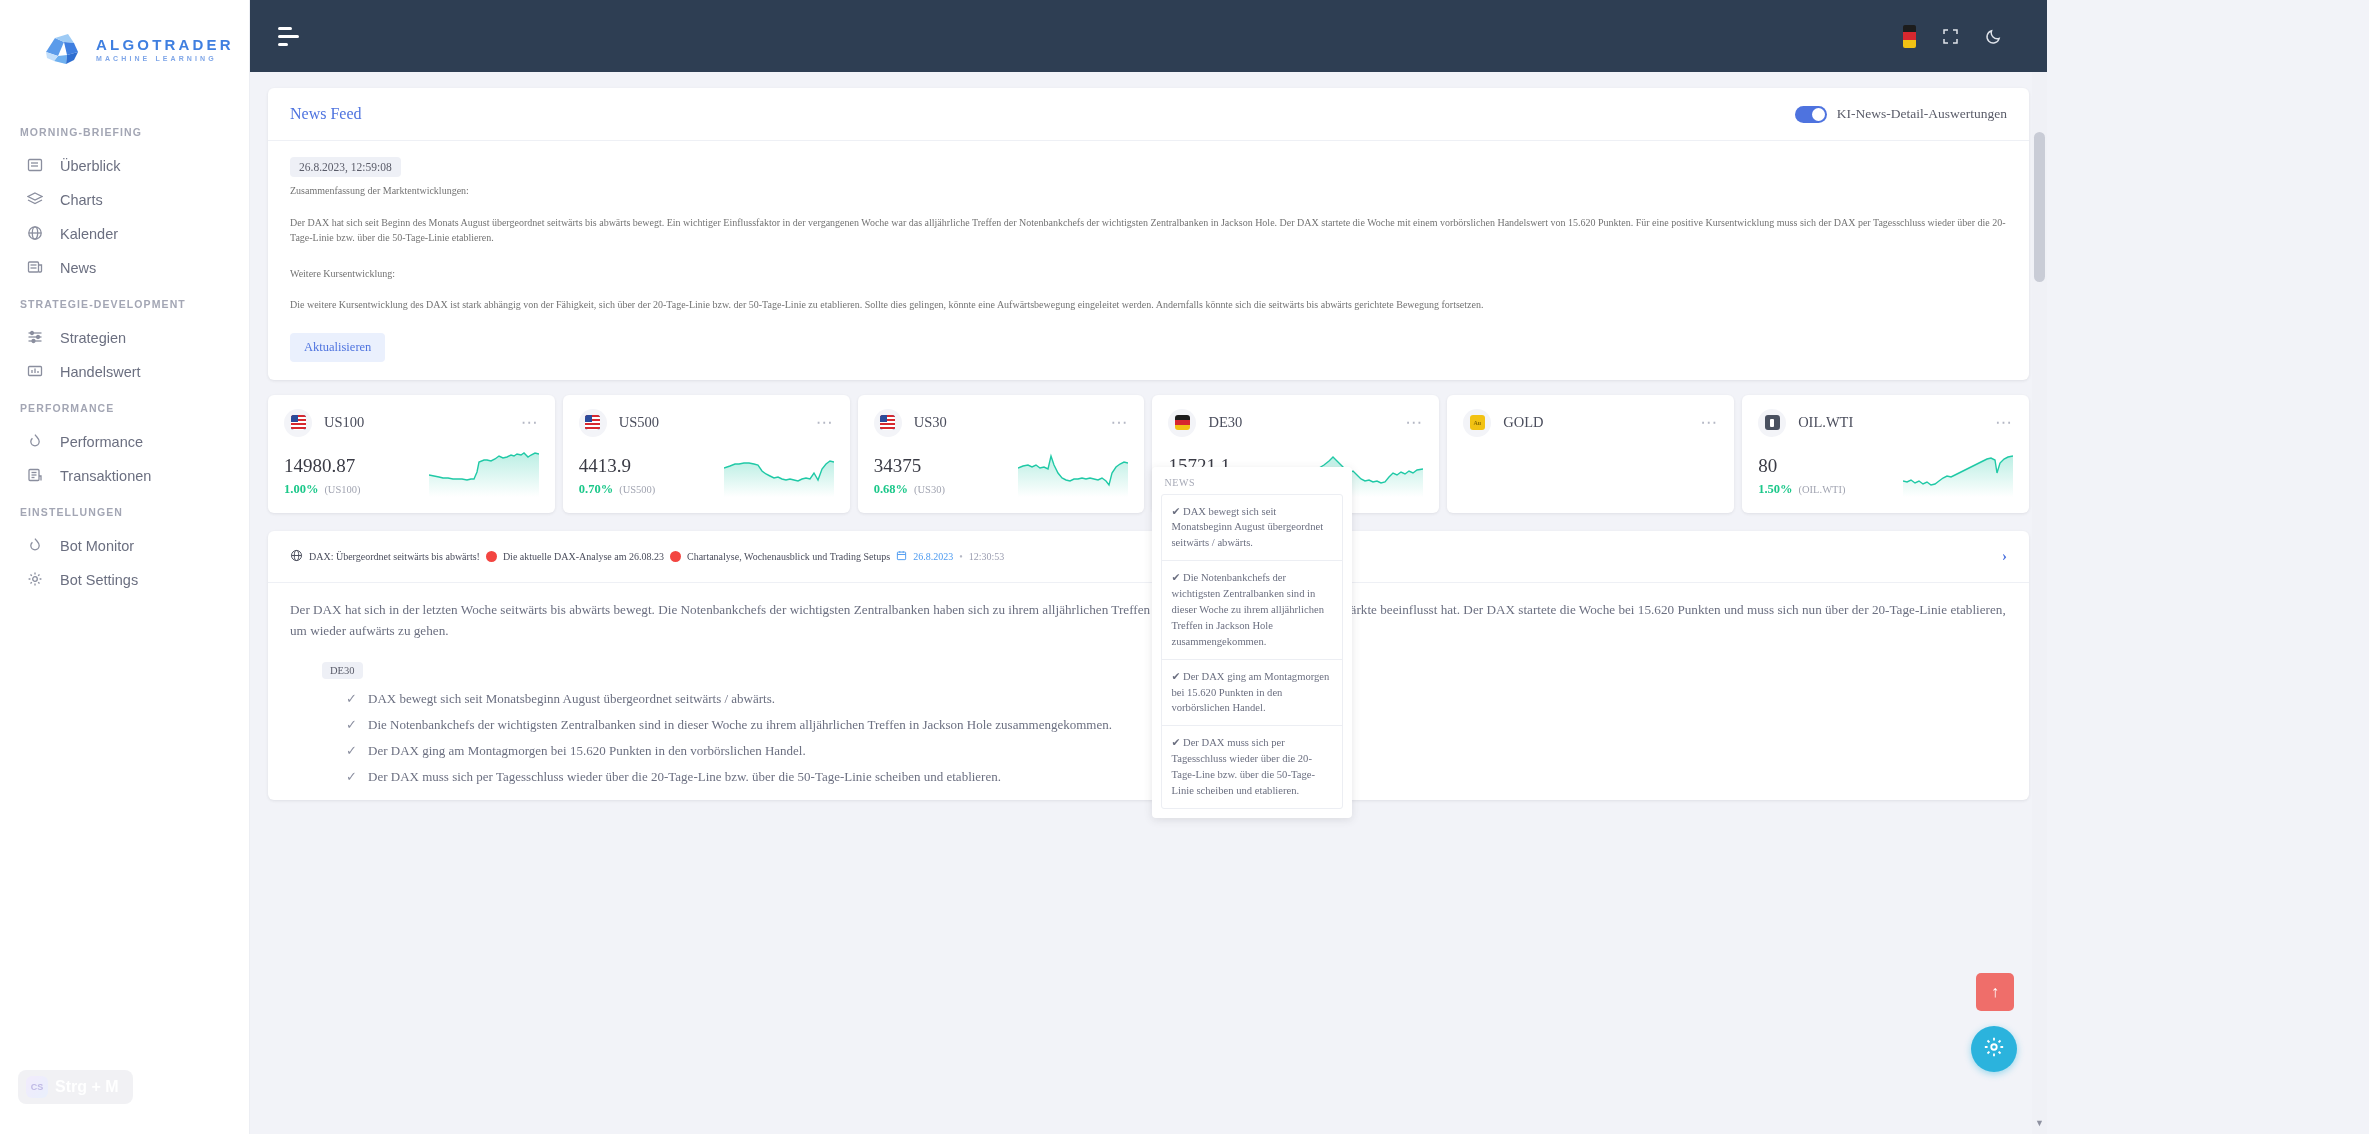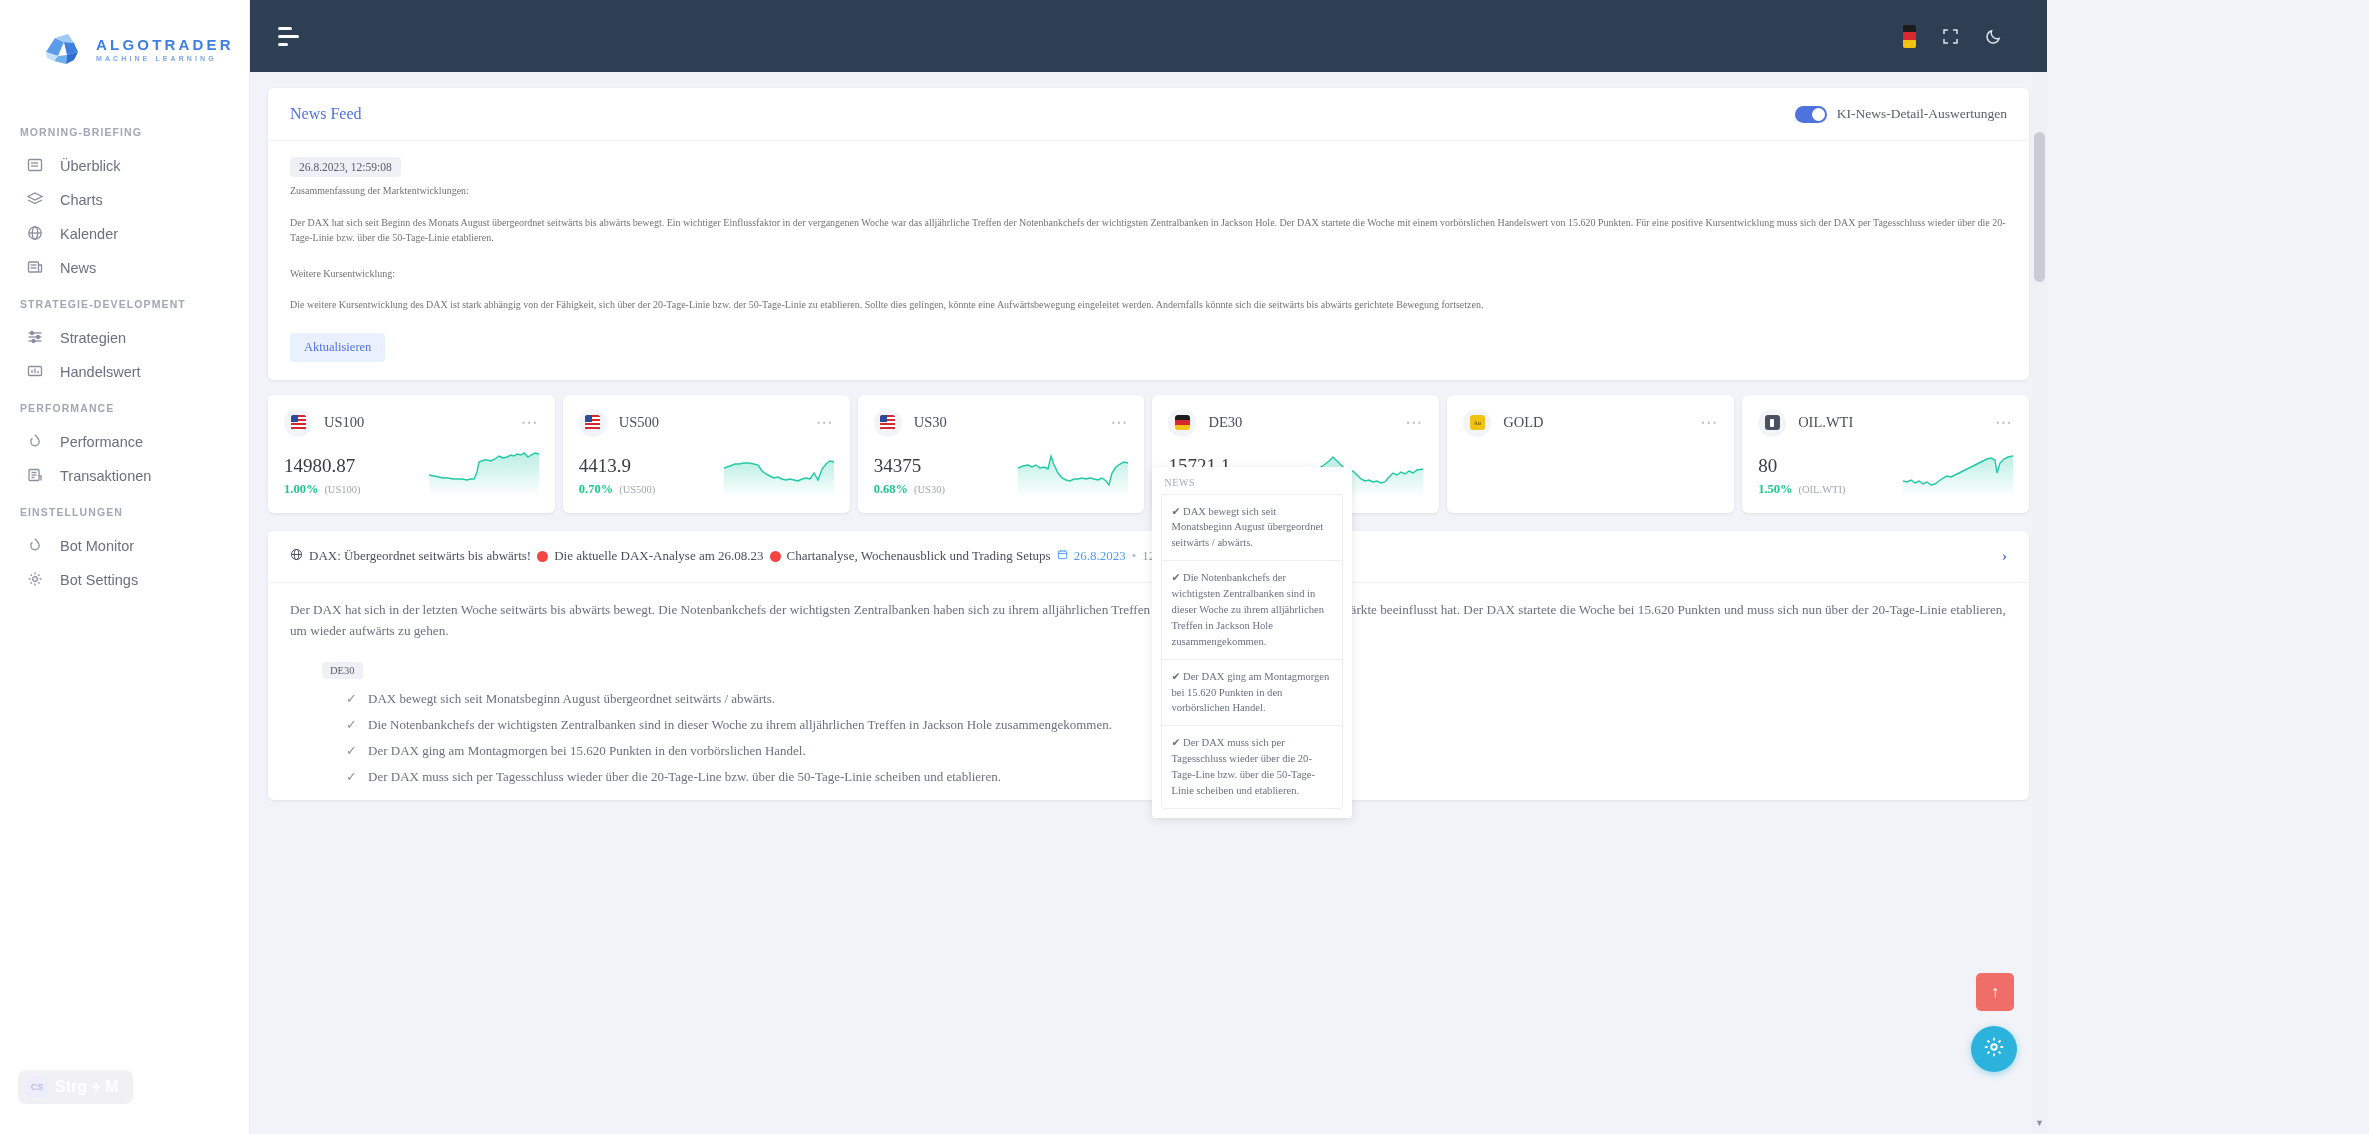--- a/index.html
+++ b/index.html
@@ -143,21 +143,21 @@
     border-bottom:1px solid #eceef3;
   }
   .news-li:last-child { border-bottom:none; }
 
   
   .article { margin-top:18px; }
   .art-head {
     display:flex; align-items:center; justify-content:space-between;
     padding:17px 22px; border-bottom:1px solid #eef0f5; cursor:pointer;
   }
-  .art-title { font-size:13px; color:#4a4d5c; display:flex; align-items:center; gap:6px; flex-wrap:nowrap; }
+  .art-title { font-size:10px; color:#4a4d5c; display:flex; align-items:center; gap:6px; flex-wrap:nowrap; }
   .dot-red { width:11px; height:11px; border-radius:50%; background:#f34541; display:inline-block; }
   .art-date { color:#4e9bf0; }
   .art-sep { color:#b4b7c4; }
   .art-time { color:#9a9db0; }
   .chev { color:#4e73df; font-size:15px; font-weight:700; }
   .art-body { padding:16px 22px 10px 22px; }
   .art-p { font-size:13.2px; color:#6b6f80; line-height:1.65; margin:0 0 18px 0; }
   .sym-chip {
     display:inline-block; background:#eef0f6; color:#5a5c69; font-size:10.5px;
     padding:3px 8px; border-radius:4px; margin-left:32px;

